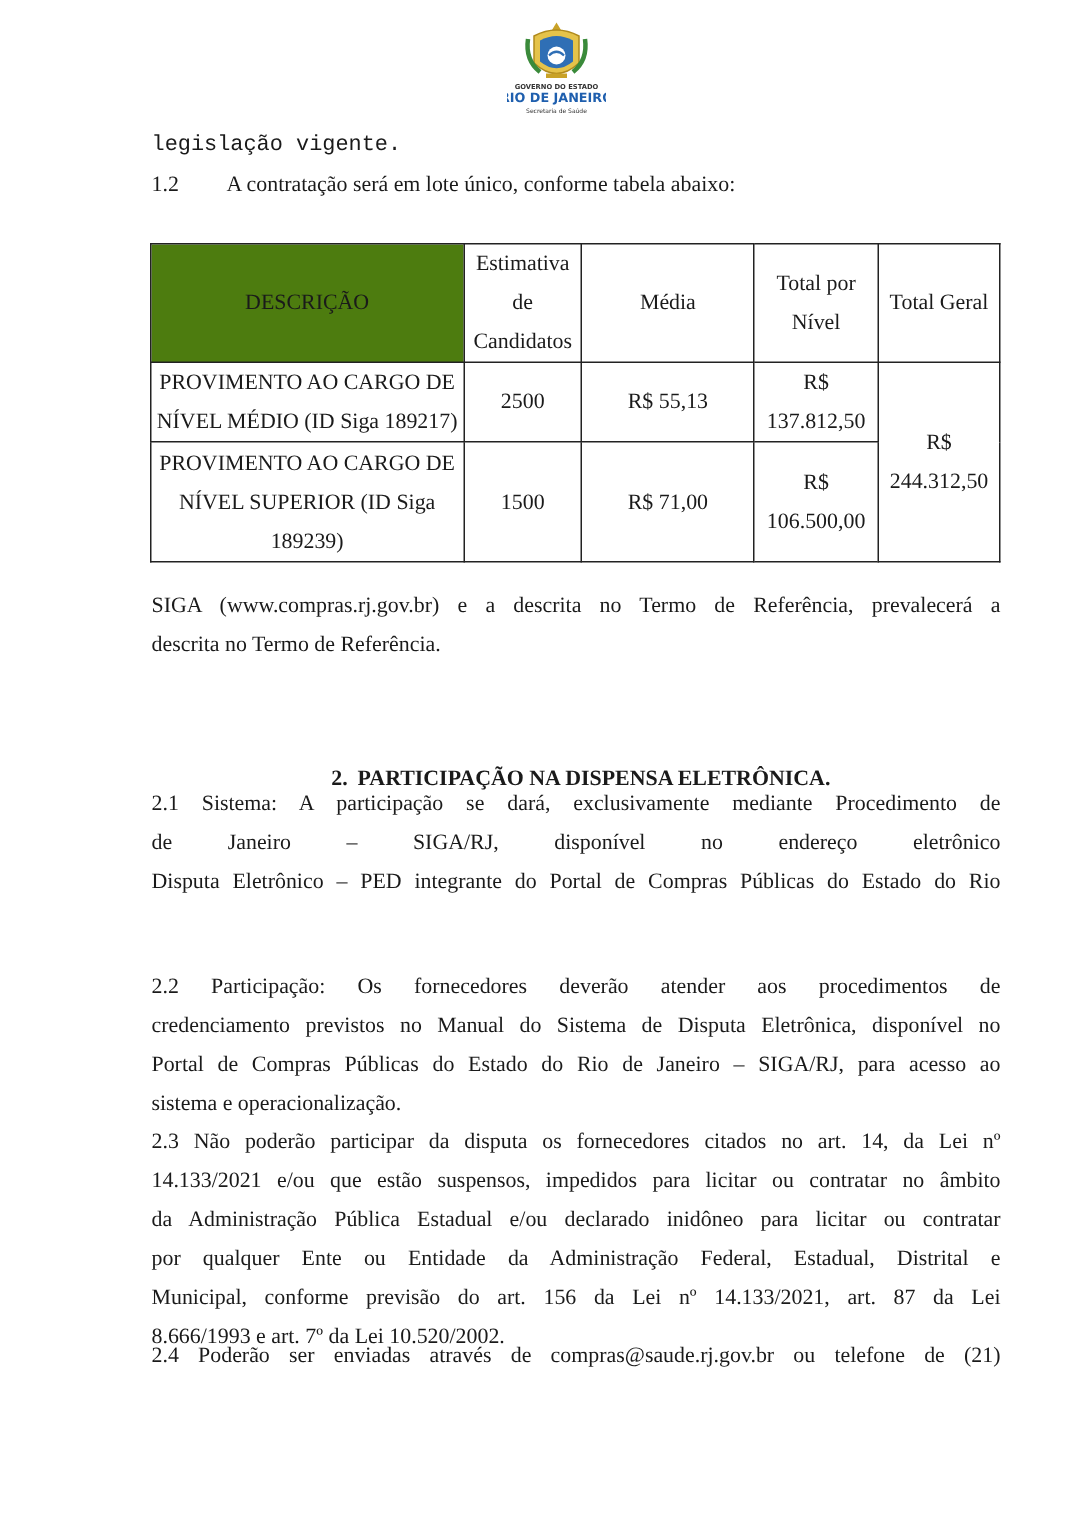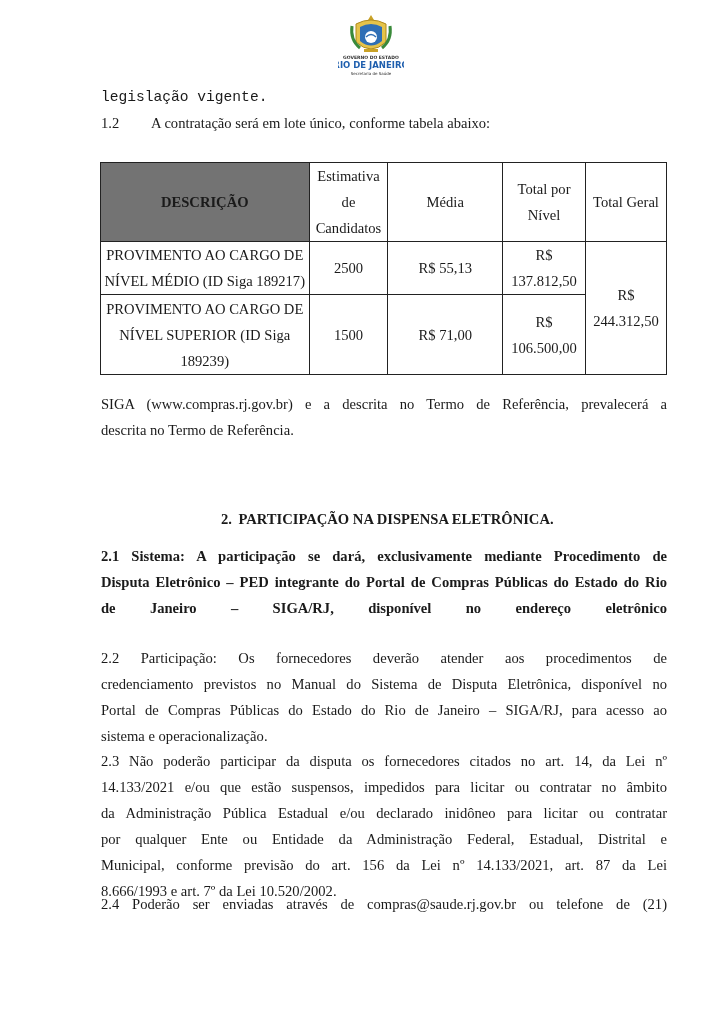--- a/index.html
+++ b/index.html
@@ -4,21 +4,21 @@
 <style>
   html, body { margin: 0; padding: 0; background: #ffffff; }
   body { width: 724px; height: 1024px; position: relative; overflow: hidden;
          font-family: "Liberation Serif", "DejaVu Serif", serif; color: #1a1a1a; font-size: 14.6px; }
   .logo { position: absolute; left: 338px; top: 12px; width: 66px; height: 66px; }
   .p { position: absolute; left: 101px; width: 566px; line-height: 26px; margin: 0; }
   .just-full { text-align: justify; text-align-last: justify; }
   .num { display: inline-block; }
   table.t { position: absolute; left: 100px; top: 162px; border-collapse: collapse; width: 567px; }
   table.t td { border: 1.2px solid #222; text-align: center; vertical-align: middle; padding: 0; line-height: 26px; }
-  .hdr-desc { background: #737373; font-weight: bold; }
+  .hdr-desc { background: #4d7c0f; font-weight: normal; }
   .h2 { font-weight: bold; text-align: center; }
 </style>
 </head>
 <body>
 
 <div class="logo">
   <svg width="66" height="66" viewBox="0 0 66 66">
     <path d="M33 3 L36 8 L30 8 Z" fill="#c9a227"></path>
     <path d="M18 12 Q33 4 48 12 L48 30 Q33 44 18 30 Z" fill="#e5c34a" stroke="#b08a1c" stroke-width="1"></path>
     <path d="M22 15 Q33 9 44 15 L44 29 Q33 38 22 29 Z" fill="#2f6fb5"></path>
@@ -95,24 +95,24 @@
 
 <div class="p" style="top:391px;">
   <div class="just-full">SIGA (www.compras.rj.gov.br) e a descrita no Termo de Referência, prevalecerá a</div>
   <div>descrita no Termo de Referência.</div>
 </div>
 
 <div class="p h2" style="top:506px;">
   <span class="num" style="width:24px;">2.</span><span>PARTICIPAÇÃO NA DISPENSA ELETRÔNICA.</span>
 </div>
 
-<div class="p" style="top:543px;font-weight:bold;">
+<div class="p" style="top:523px;">
   <div class="just-full">2.1 Sistema: A participação se dará, exclusivamente mediante Procedimento de</div>
+  <div class="just-full">de Janeiro – SIGA/RJ, disponível no endereço eletrônico</div>
   <div class="just-full">Disputa Eletrônico – PED integrante do Portal de Compras Públicas do Estado do Rio</div>
-  <div class="just-full">de Janeiro – SIGA/RJ, disponível no endereço eletrônico</div>
 </div>
 
 <div class="p" style="top:645px;">
   <div class="just-full">2.2 Participação: Os fornecedores deverão atender aos procedimentos de</div>
   <div class="just-full">credenciamento previstos no Manual do Sistema de Disputa Eletrônica, disponível no</div>
   <div class="just-full">Portal de Compras Públicas do Estado do Rio de Janeiro – SIGA/RJ, para acesso ao</div>
   <div>sistema e operacionalização.</div>
 </div>
 
 <div class="p" style="top:748px;">

